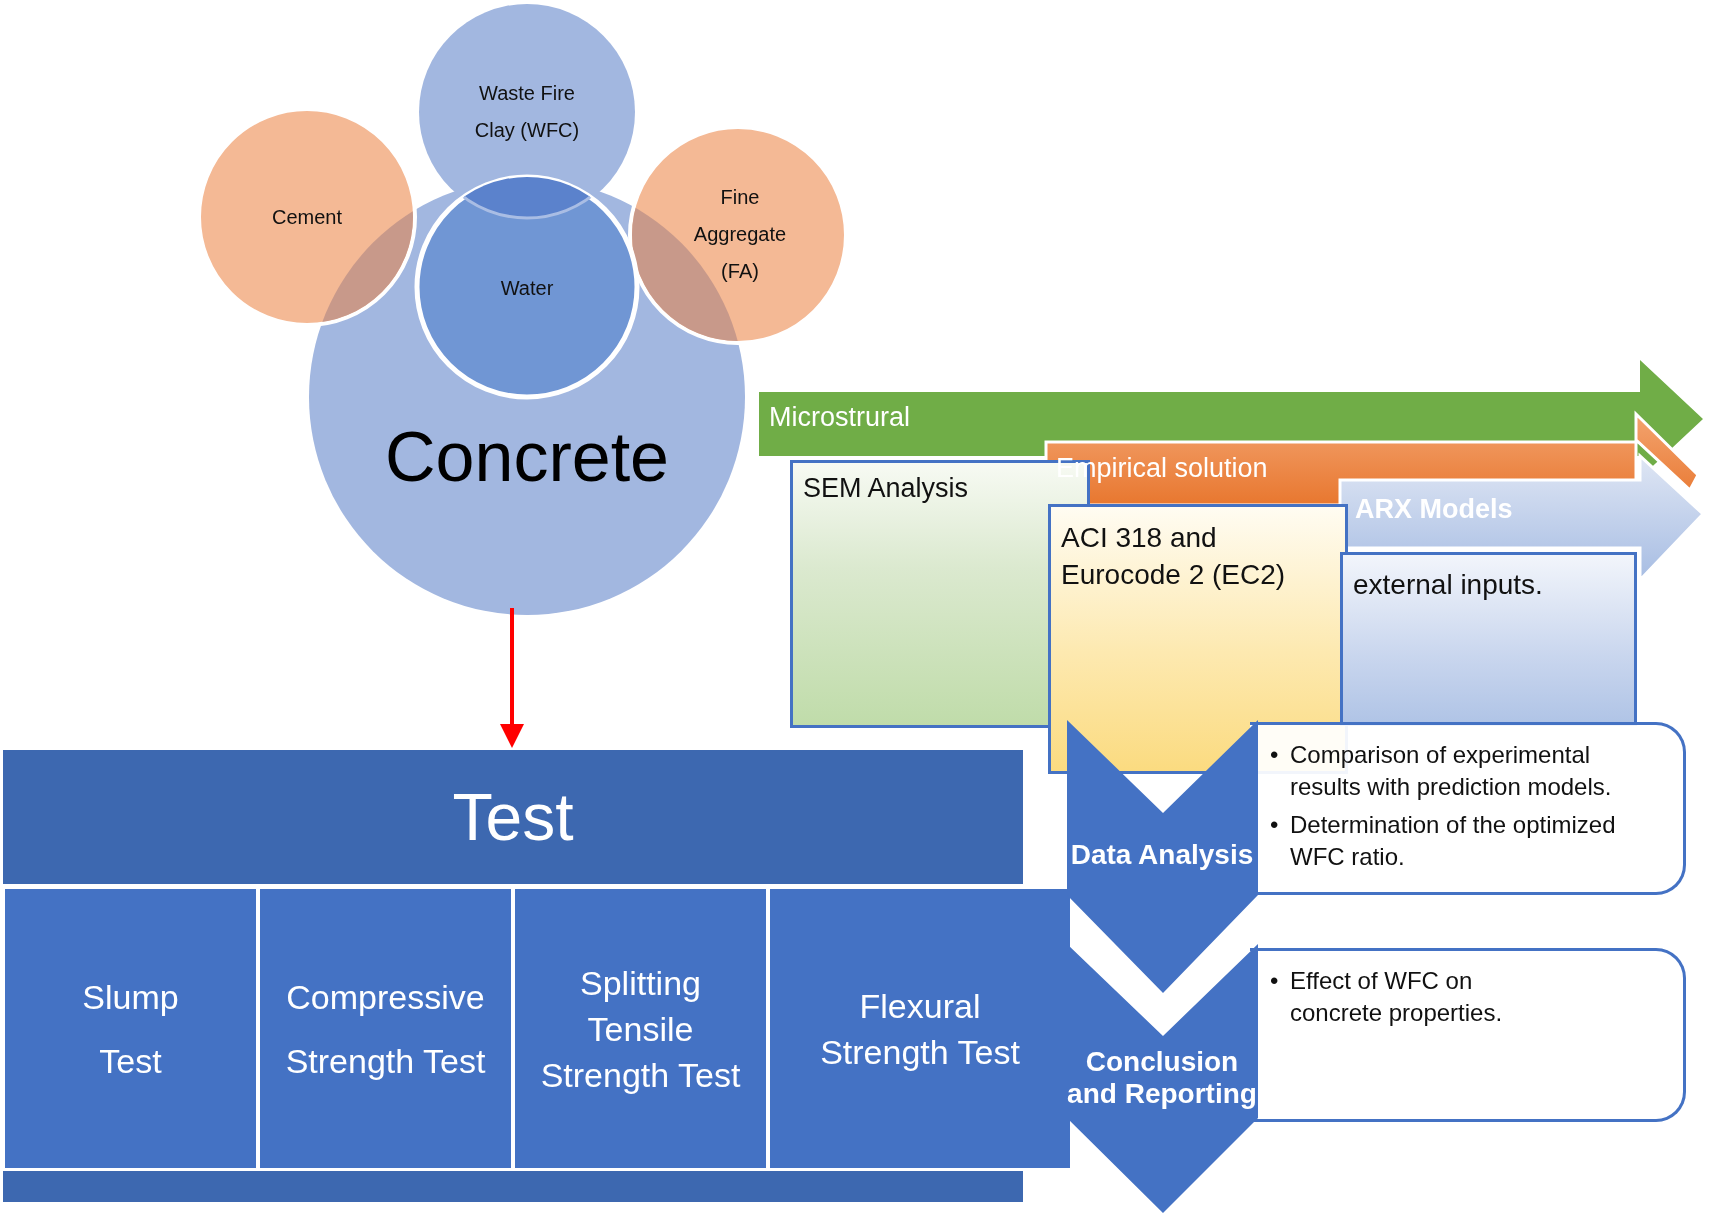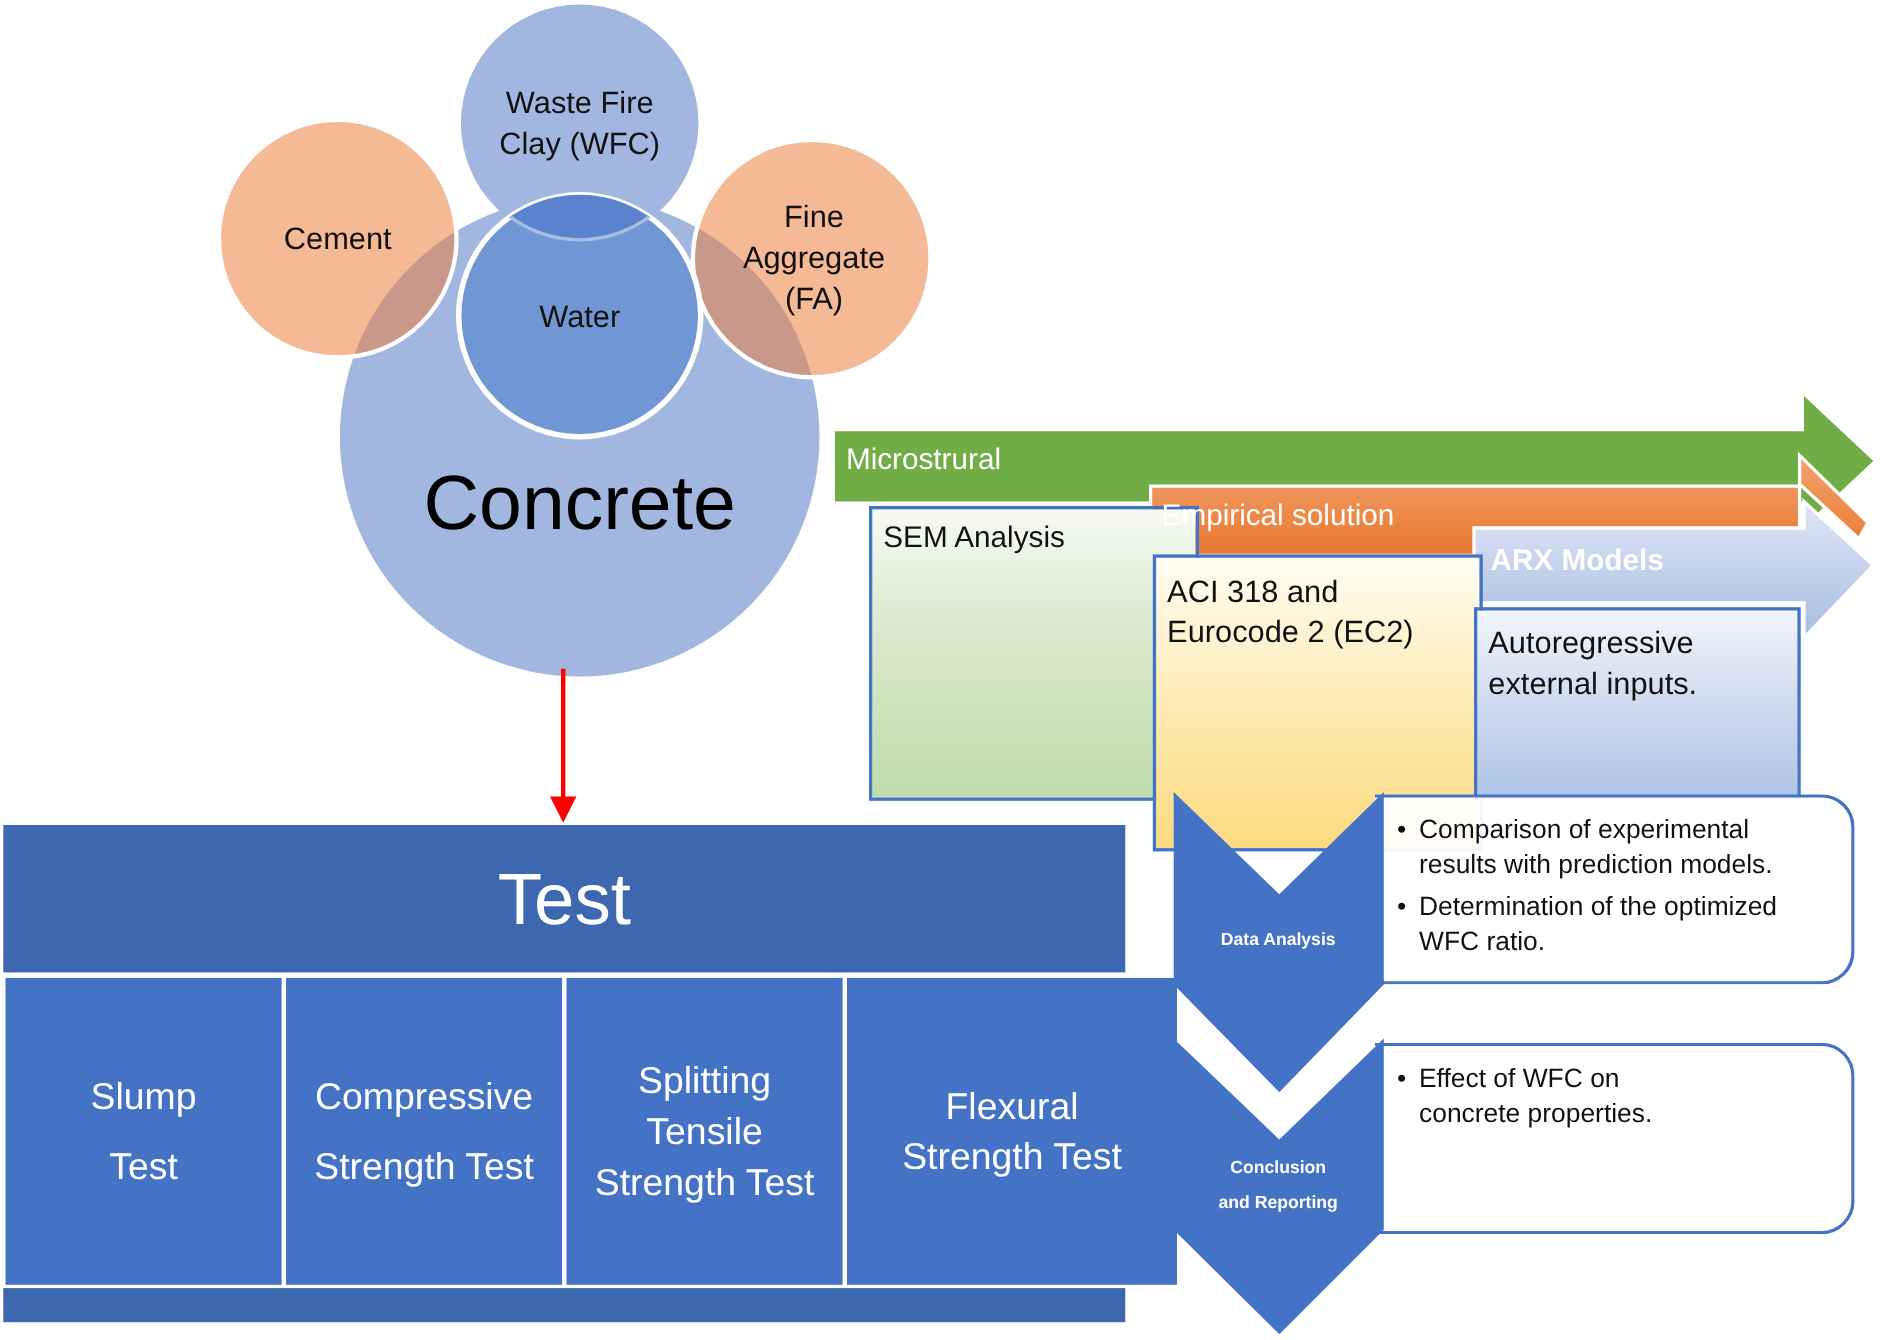--- a/index.html
+++ b/index.html
@@ -1,20 +1,20 @@
 <!DOCTYPE html>
 <html><head>
 <meta charset="utf-8">
 <style>
   html, body { margin: 0; padding: 0; background: #ffffff; }
   body { width: 1711px; height: 1218px; position: relative; overflow: hidden;
          font-family: "Liberation Sans", "DejaVu Sans", sans-serif; }
   svg.layer { position: absolute; left: 0; top: 0; }
   .abs { position: absolute; box-sizing: border-box; }
-  .circle-label { position: absolute; text-align: center; color: #111; font-size: 28px; line-height: 37px;
+  .circle-label { position: absolute; text-align: center; color: #111; font-size: 20px; line-height: 37px;
                   transform: translate(-50%, -50%); white-space: nowrap; }
   .concrete-label { font-size: 70px; line-height: 80px; color: #000; }
 
   .test-header { left: 3px; top: 750px; width: 1020px; height: 134px; background: #3d68b0;
                  color: #fff; font-size: 66px; display: flex; align-items: center; justify-content: center; }
   .test-cell { top: 889px; height: 279px; background: #4472c4; color: #fff; font-size: 34px;
                line-height: 46px; display: flex; align-items: center; justify-content: center; text-align: center; }
   .test-footer { left: 3px; top: 1171px; width: 1020px; height: 31px; background: #3d68b0; }
 
   .green-header { left: 759px; top: 392px; height: 64px; color: #fff; font-size: 27px; padding: 10px 10px; }
@@ -31,21 +31,21 @@
              font-size: 28px; line-height: 37px; padding: 11px 10px; color: #111; }
 
   .round-box { left: 1250px; width: 436px; border: 3px solid #4472c4; border-left: none;
                border-radius: 0 30px 30px 0; background: rgba(255,255,255,0.93); padding: 14px 12px 10px 20px; }
   .round-box ul { margin: 0; padding: 0; list-style: none; }
   .round-box li { position: relative; padding-left: 20px; font-size: 24px; line-height: 32px; color: #111; margin-bottom: 6px; }
   .round-box li::before { content: "\2022"; position: absolute; left: 0; top: 0; }
   .data-box { top: 722px; height: 173px; }
   .conc-box { top: 948px; height: 174px; }
 
-  .chevron-label { position: absolute; color: #fff; font-weight: bold; font-size: 16px; line-height: 32px;
+  .chevron-label { position: absolute; color: #fff; font-weight: bold; font-size: 28px; line-height: 32px;
                    text-align: center; width: 190px; left: 1067px; }
 </style>
 </head>
 <body>
 
 <svg class="layer" width="1711" height="1218" viewBox="0 0 1711 1218">
   <defs>
     <linearGradient id="gOrange" x1="0" y1="0" x2="0" y2="1">
       <stop offset="0" stop-color="#f3a36f"></stop>
       <stop offset="1" stop-color="#e8772f"></stop>
@@ -152,21 +152,20 @@
   <div>Eurocode 2 (EC2)</div>
 </div>
 <div class="abs orange-header" style="width: 590px;">
   <span>Empirical solution</span>
 </div>
 
 <div class="abs arx-header" style="width: 300px;">
   <span>ARX Models</span>
 </div>
 <div class="abs arx-box">
-  <div>Autoregressive</div>
   <div>external inputs.</div>
 </div>
 
 <div class="abs round-box data-box">
   <ul>
     <li style="padding-right:10px;">Comparison of experimental results with prediction models.</li>
     <li>Determination of the optimized WFC ratio.</li>
   </ul>
 </div>
 <div class="abs round-box conc-box">

